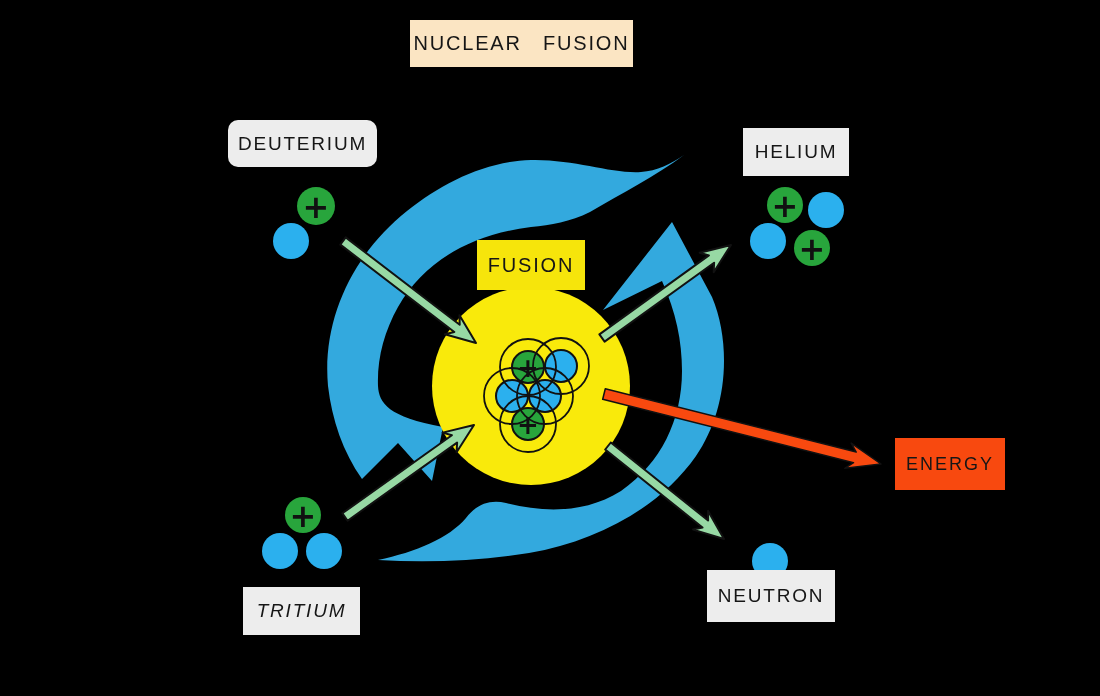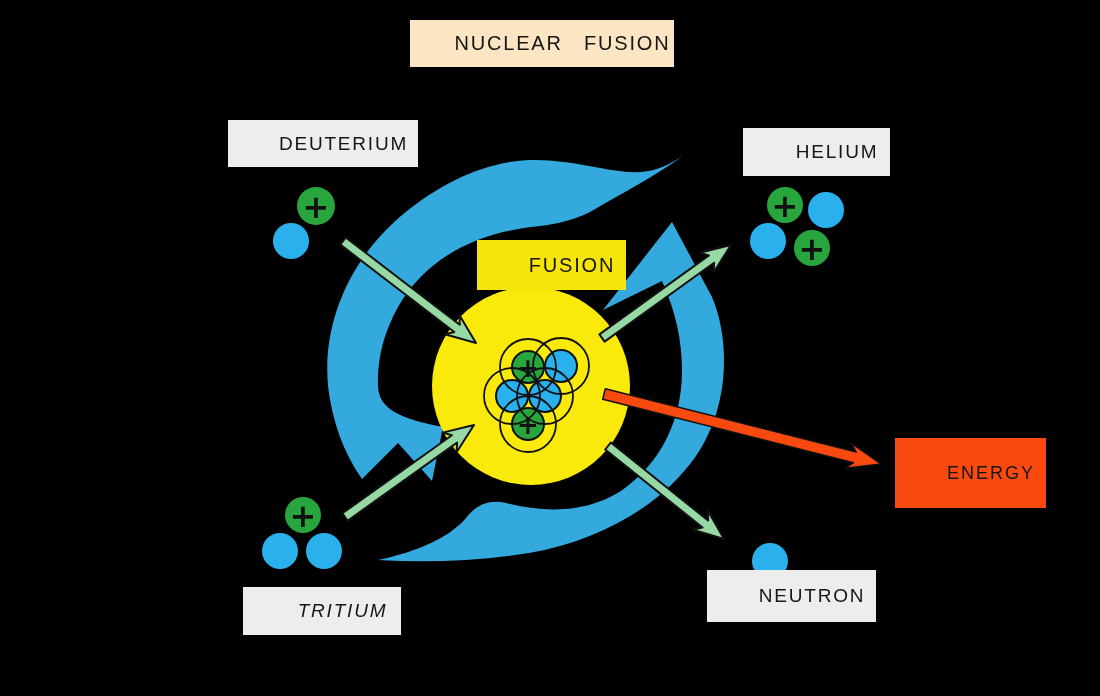--- a/index.html
+++ b/index.html
@@ -28,21 +28,20 @@
   }
   .plus-lg{font-size:32px;}
   .plus-sm{font-size:26px;}
   .box{
     position:absolute;
     display:flex;align-items:center;justify-content:center;
     color:var(--text,#161616);
     letter-spacing:1.8px;
     font-size:19px;
     white-space:nowrap;
-    padding-left:41px;
   }
   .box-gray{background:var(--label-box,#EDEDED);}
   .box-title{background:var(--title-box,#FBE5C3);font-size:20px;word-spacing:14px;}
   .box-fusion{background:var(--fusion-box,#F6E50B);font-size:20px;}
   .box-energy{background:var(--energy-box,#F8490F);font-size:18px;letter-spacing:2px;}
 </style>
 </head>
 <body>
 
 <div class="stage">
@@ -119,33 +118,33 @@
       <text class="plus plus-lg" x="812" y="249">+</text>
     </g>
 
     <circle class="neutron" cx="770" cy="561" r="18"></circle>
   </svg>
 
   <div class="box box-title" style="left:410px;top:20px;width:223px;height:47px;">
     <span>NUCLEAR FUSION</span>
   </div>
 
-  <div class="box box-gray" style="left:228px;top:120px;width:149px;height:47px;">
+  <div class="box box-gray" style="left:228px;top:120px;width:149px;height:47px;border-radius:10px;">
     <span>DEUTERIUM</span>
   </div>
 
   <div class="box box-gray" style="left:743px;top:128px;width:106px;height:48px;">
     <span>HELIUM</span>
   </div>
 
   <div class="box box-fusion" style="left:477px;top:228px;width:108px;height:50px;margin-top:12px;">
     <span>FUSION</span>
   </div>
 
-  <div class="box box-energy" style="left:895px;top:438px;width:110px;height:70px;">
+  <div class="box box-energy" style="left:895px;top:438px;width:110px;height:52px;">
     <span>ENERGY</span>
   </div>
 
   <div class="box box-gray" style="left:243px;top:587px;width:117px;height:48px;font-style:italic;">
     <span>TRITIUM</span>
   </div>
 
   <div class="box box-gray" style="left:707px;top:570px;width:128px;height:52px;">
     <span>NEUTRON</span>
   </div>

